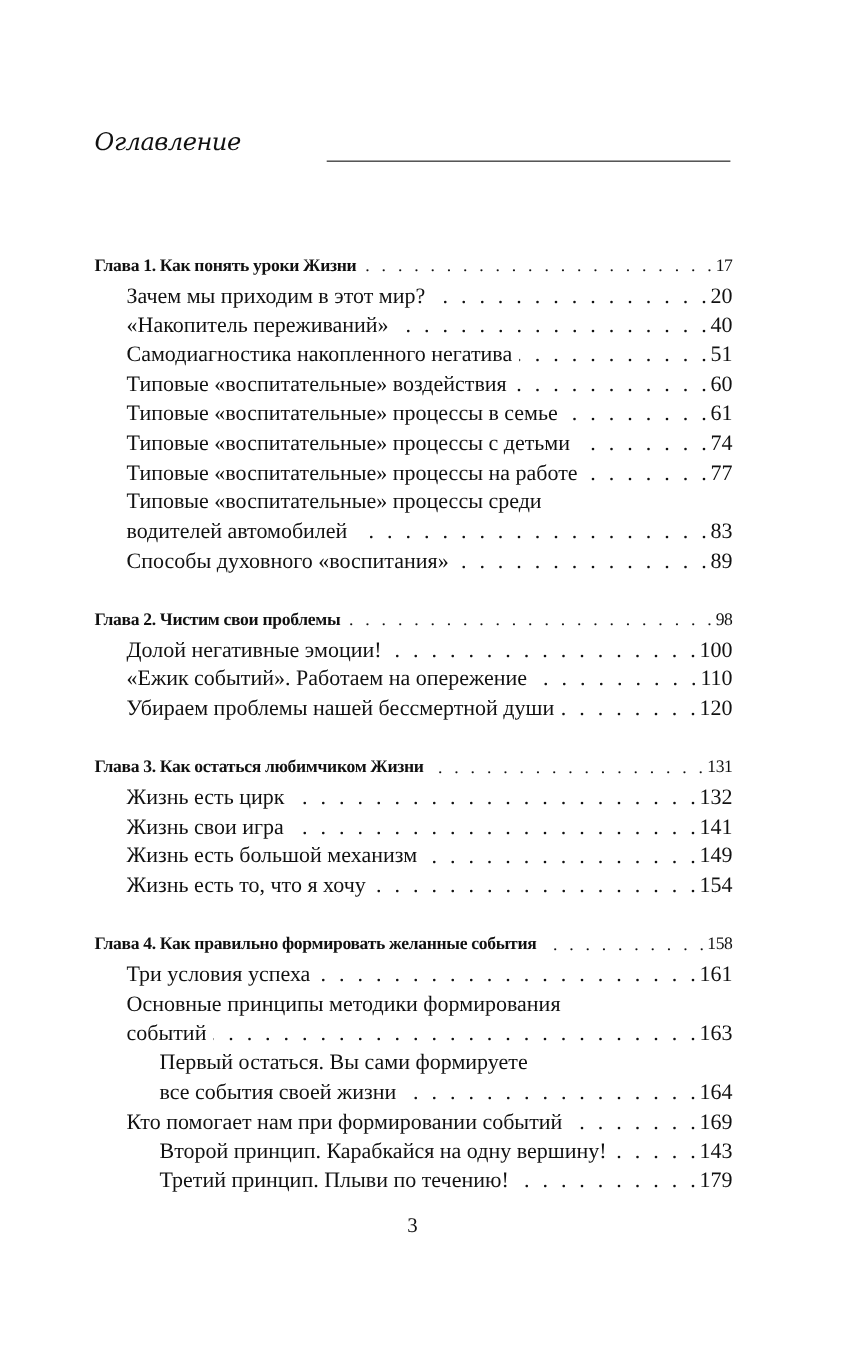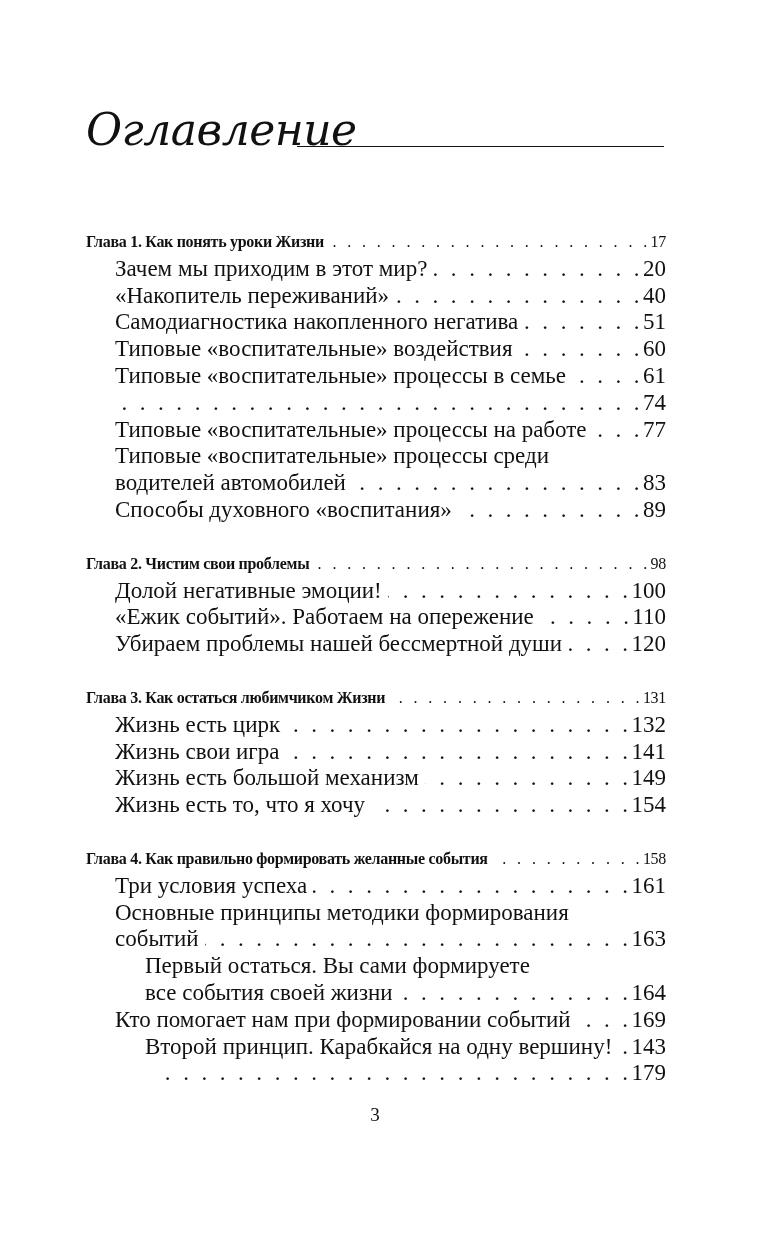--- a/index.html
+++ b/index.html
@@ -1,23 +1,23 @@
 <!DOCTYPE html>
 <html><head>
 <meta charset="utf-8">
 <style>
   html, body { margin: 0; padding: 0; background: #ffffff; }
   body { width: 768px; height: 1241px; position: relative; overflow: hidden; color: #111111;
          font-family: "Liberation Serif", "DejaVu Serif", serif; }
   .heading-wrap { position: absolute; left: 86px; top: 108px; width: 578px; height: 50px; }
   .heading { position: absolute; left: 0; top: 0; font-family: "DejaVu Serif", serif; font-style: italic;
-             font-size: 44px; line-height: 44px; letter-spacing: -0.5px; color: #111; }
+             font-size: 22px; line-height: 44px; letter-spacing: -0.5px; color: #111; }
   .heading-rule { position: absolute; left: 211px; right: 0; top: 38px; border-top: 1.5px solid #111; }
   .toc { position: absolute; left: 86px; top: 229px; width: 580px; }
-  .row { position: relative; height: 26.8px; line-height: 26.8px; font-size: 23px; display: flex;
+  .row { position: relative; height: 26.8px; line-height: 26.8px; font-size: 20px; display: flex;
          align-items: baseline; white-space: nowrap; }
   .row.chapter { font-weight: bold; font-size: 16px; letter-spacing: -0.3px; }
   .row.l1 { padding-left: 29px; }
   .row.l2 { padding-left: 59px; }
   .row .title { flex: 0 0 auto; }
   .row .dots { flex: 1 1 auto; overflow: hidden; font-weight: normal; letter-spacing: 3.4px;
                margin-left: 6px; text-align: right; direction: rtl; }
   .row .page { flex: 0 0 auto; font-weight: normal; }
   .row.cont { height: 26.8px; }
   .gap { height: 27px; }
@@ -57,20 +57,21 @@
     <span class="title">Типовые «воспитательные» воздействия</span>
     <span class="dots">. . . . . . . . . . . . . . . . . . . . . . . . . . . . . . . . . . . . . . . . . . . . . . . . .</span>
     <span class="page">60</span>
   </div>
   <div class="row l1">
     <span class="title">Типовые «воспитательные» процессы в семье</span>
     <span class="dots">. . . . . . . . . . . . . . . . . . . . . . . . . . . . . . . . . . . . . . . . . . . . . . . . .</span>
     <span class="page">61</span>
   </div>
   <div class="row l1">
+    <span class="title">Типовые «воспитательные» процессы с детьми</span>
     <span class="dots">. . . . . . . . . . . . . . . . . . . . . . . . . . . . . . . . . . . . . . . . . . . . . . . . .</span>
     <span class="page">74</span>
   </div>
   <div class="row l1">
     <span class="title">Типовые «воспитательные» процессы на работе</span>
     <span class="dots">. . . . . . . . . . . . . . . . . . . . . . . . . . . . . . . . . . . . . . . . . . . . . . . . .</span>
     <span class="page">77</span>
   </div>
   <div class="row l1 cont">
     <span class="title">Типовые «воспитательные» процессы среди</span>
@@ -169,18 +170,19 @@
     <span class="title">Кто помогает нам при формировании событий</span>
     <span class="dots">. . . . . . . . . . . . . . . . . . . . . . . . . . . . . . . . . . . . . . . . . . . . . . . . .</span>
     <span class="page">169</span>
   </div>
   <div class="row l2">
     <span class="title">Второй принцип. Карабкайся на одну вершину!</span>
     <span class="dots">. . . . . . . . . . . . . . . . . . . . . . . . . . . . . . . . . . . . . . . . . . . . . . . . .</span>
     <span class="page">143</span>
   </div>
   <div class="row l2">
+    <span class="title">Третий принцип. Плыви по течению!</span>
     <span class="dots">. . . . . . . . . . . . . . . . . . . . . . . . . . . . . . . . . . . . . . . . . . . . . . . . .</span>
     <span class="page">179</span>
   </div>
 </div>
 
 <div class="folio">3</div>
 
 </body></html>

